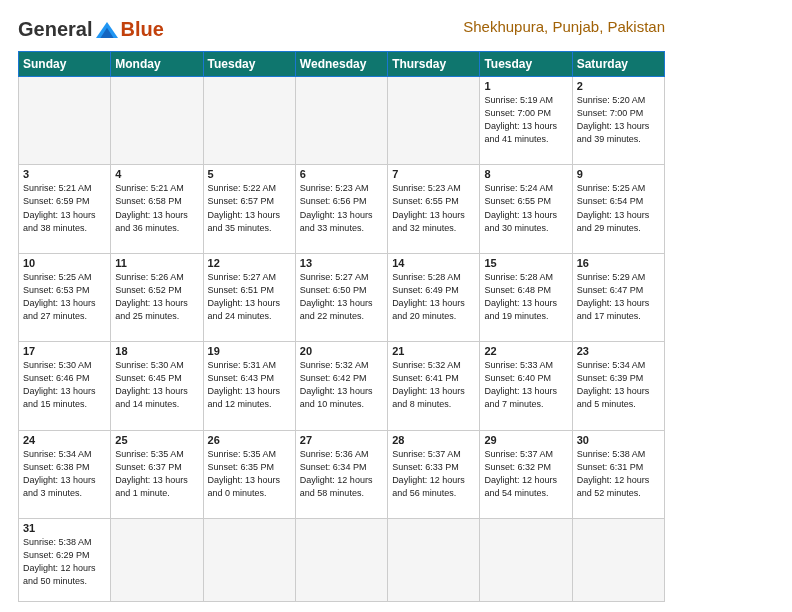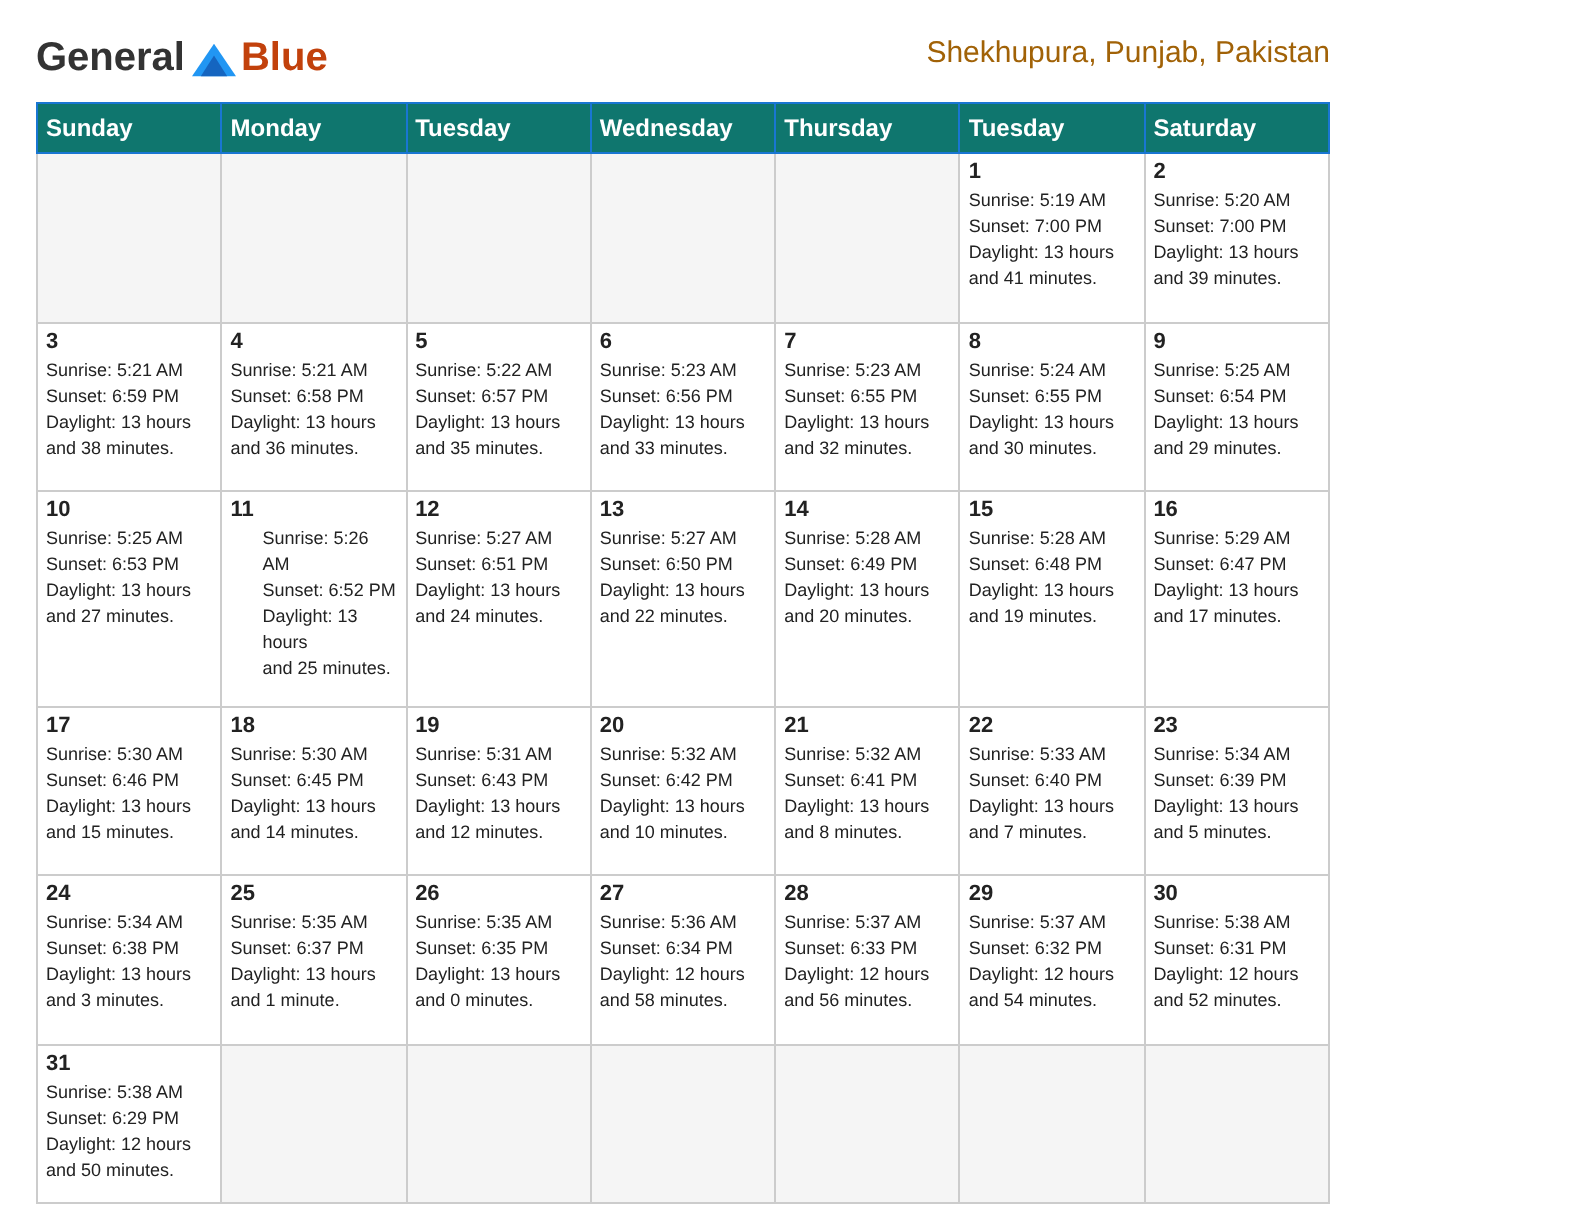--- a/index.html
+++ b/index.html
@@ -213,21 +213,21 @@
         <tr>
           <td>
             <span class="day-num">10</span>
             <div class="day-info" style="white-space: pre-line;">Sunrise: 5:25 AM
 Sunset: 6:53 PM
 Daylight: 13 hours
 and 27 minutes.</div>
           </td>
           <td>
             <span class="day-num">11</span>
-            <div class="day-info" style="white-space: pre-line; margin-left: 16px;">Sunrise: 5:26 AM
+            <div class="day-info" style="white-space: pre-line;">Sunrise: 5:26 AM
 Sunset: 6:52 PM
 Daylight: 13 hours
 and 25 minutes.</div>
           </td>
           <td>
             <span class="day-num">12</span>
             <div class="day-info" style="white-space: pre-line;">Sunrise: 5:27 AM
 Sunset: 6:51 PM
 Daylight: 13 hours
 and 24 minutes.</div>

